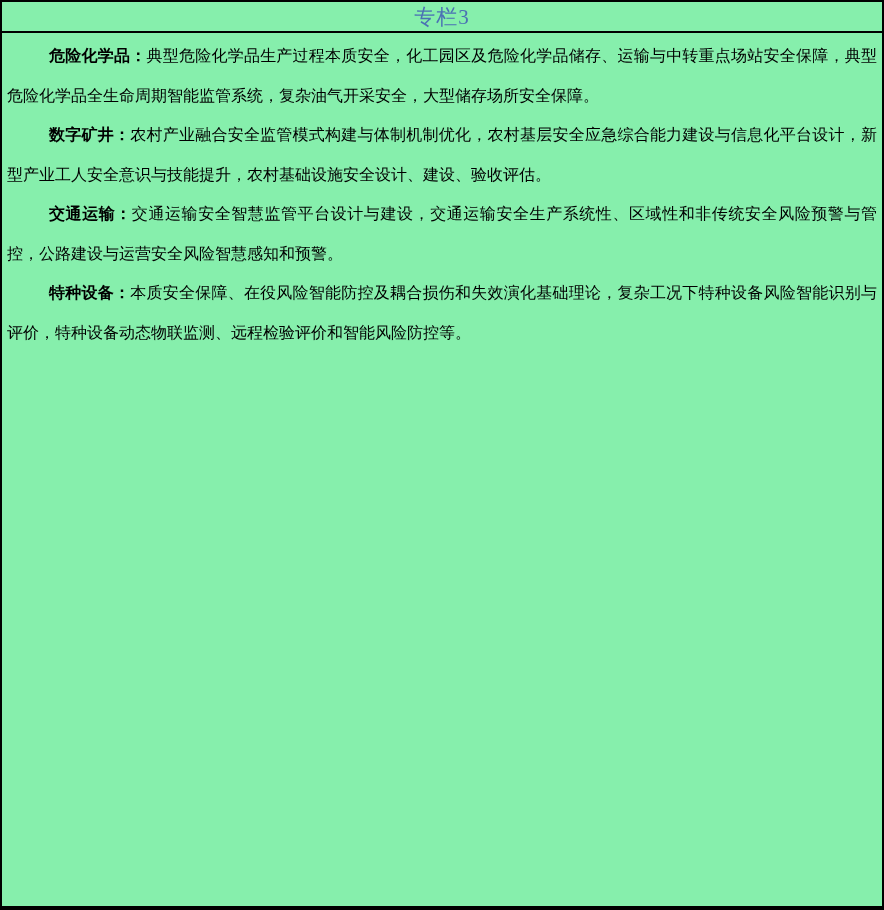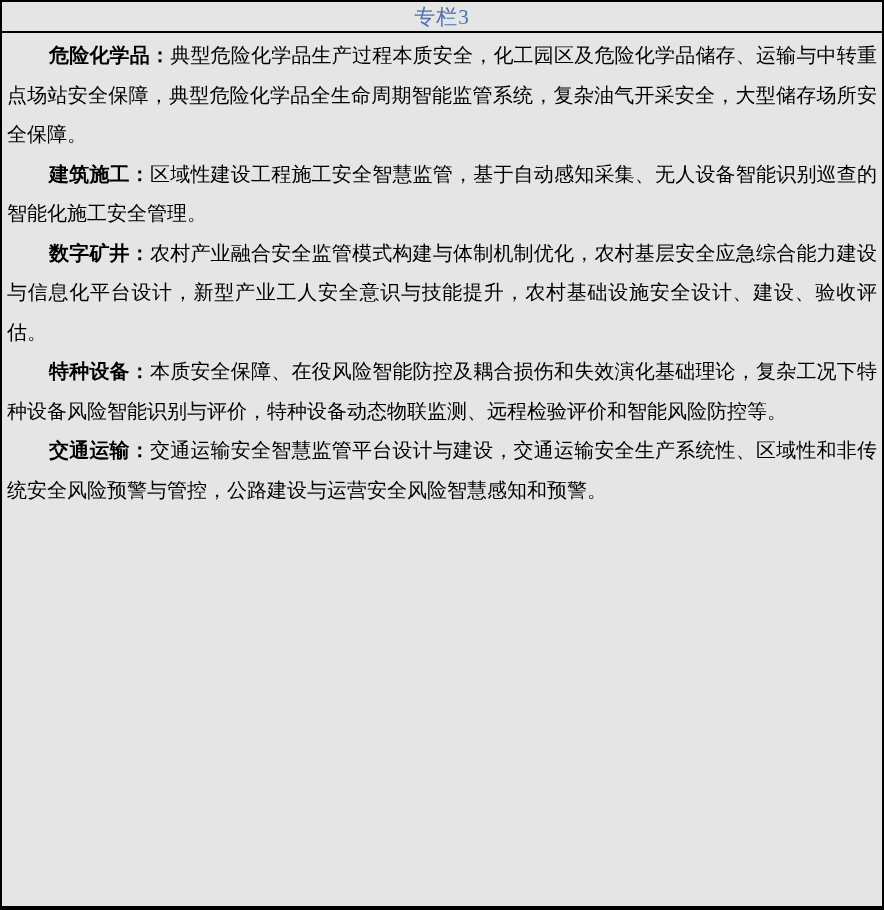--- a/index.html
+++ b/index.html
@@ -7,39 +7,39 @@
     padding: 0;
     background: #ffffff;
     font-family: "Liberation Serif", "DejaVu Serif", serif;
   }
   .panel {
     box-sizing: border-box;
     width: 884px;
     height: 910px;
     border: 2px solid #000;
     border-bottom-width: 4px;
-    background: #e5e5e5;
+    background: #86efac;
     overflow: hidden;
   }
   .title-row {
     box-sizing: border-box;
     height: 31px;
     border-bottom: 2px solid #000;
     display: flex;
     align-items: center;
     justify-content: center;
     gap: 128px;
     font-size: 21px;
     letter-spacing: 1px;
     white-space: nowrap;
   }
   .doc-body {
     box-sizing: border-box;
     padding: 3px 5px 0 5px;
-    font-size: 20px;
+    font-size: 16px;
     line-height: 39.5px;
     color: #000000;
     text-align: justify;
     text-justify: inter-character;
   }
   .para {
     margin: 0;
     text-indent: 42px;
   }
   .para .lbl {
@@ -50,19 +50,18 @@
 <body>
 
 <div class="panel">
 
   <div class="title-row" style="color: rgb(75, 113, 180);">
     <span>专栏3</span>
   </div>
 
   <div class="doc-body">
     <p class="para"><span class="lbl">危险化学品：</span><span>典型危险化学品生产过程本质安全，化工园区及危险化学品储存、运输与中转重点场站安全保障，典型危险化学品全生命周期智能监管系统，复杂油气开采安全，大型储存场所安全保障。</span></p>
-    <p class="para"><span class="lbl">建筑施工：</span><span>区域性建设工程施工安全智慧监管，基于自动感知采集、无人设备智能识别巡查的智能化施工安全管理。</span></p>
     <p class="para"><span class="lbl">数字矿井：</span><span>农村产业融合安全监管模式构建与体制机制优化，农村基层安全应急综合能力建设与信息化平台设计，新型产业工人安全意识与技能提升，农村基础设施安全设计、建设、验收评估。</span></p>
+    <p class="para"><span class="lbl">交通运输：</span><span>交通运输安全智慧监管平台设计与建设，交通运输安全生产系统性、区域性和非传统安全风险预警与管控，公路建设与运营安全风险智慧感知和预警。</span></p>
     <p class="para"><span class="lbl">特种设备：</span><span>本质安全保障、在役风险智能防控及耦合损伤和失效演化基础理论，复杂工况下特种设备风险智能识别与评价，特种设备动态物联监测、远程检验评价和智能风险防控等。</span></p>
-    <p class="para"><span class="lbl">交通运输：</span><span>交通运输安全智慧监管平台设计与建设，交通运输安全生产系统性、区域性和非传统安全风险预警与管控，公路建设与运营安全风险智慧感知和预警。</span></p>
   </div>
 
 </div>
 
 </body></html>

